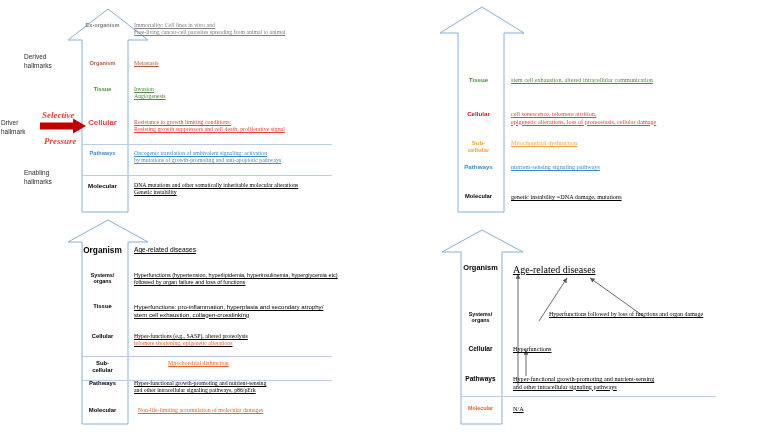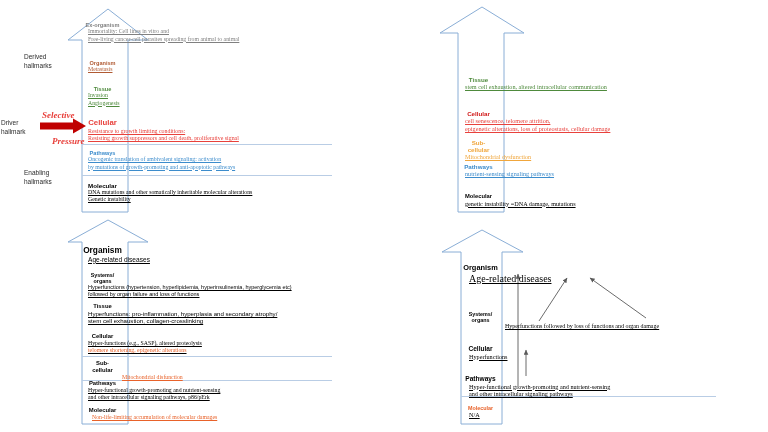--- a/index.html
+++ b/index.html
@@ -26,21 +26,20 @@
 
   
   .levels {
     position: absolute;
     display: block;
   }
   .row {
     position: absolute;
     display: flex;
     align-items: flex-start;
-    flex-direction: column;
   }
   .lvl-label {
     text-align: center;
     font-weight: bold;
     line-height: 1.15;
     flex: 0 0 auto;
   }
   .lvl-text {
     line-height: 1.25;
     flex: 1 1 auto;
@@ -98,21 +97,21 @@
     </svg>
   </div>
 
   <div class="sep" style="left:128px;top:22px;width:0;height:0;"></div>
 
   <div class="side-note" style="left:24px;top:52px;width:60px;">Derived<br>hallmarks</div>
   <div class="side-note" style="left:1px;top:118px;width:52px;">Driver<br>hallmark</div>
   <div class="side-note" style="left:24px;top:168px;width:60px;">Enabling<br>hallmarks</div>
 
   <div class="selective" style="left:42px;top:110px;">Selective</div>
-  <div class="pressure" style="left:52px;top:136px;">Pressure</div>
+  <div class="pressure" style="left:44px;top:136px;">Pressure</div>
 
   <div class="red-arrow" style="left:40px;top:118px;">
     <svg width="48" height="16" viewBox="0 0 48 16">
       <path d="M0,4.5 L33,4.5 L33,0.5 L46,8 L33,15.5 L33,11.5 L0,11.5 Z" fill="#c00000"></path>
     </svg>
   </div>
 
   <div class="sep" style="left:82px;top:144px;width:250px;"></div>
   <div class="sep" style="left:82px;top:175px;width:250px;"></div>
 

